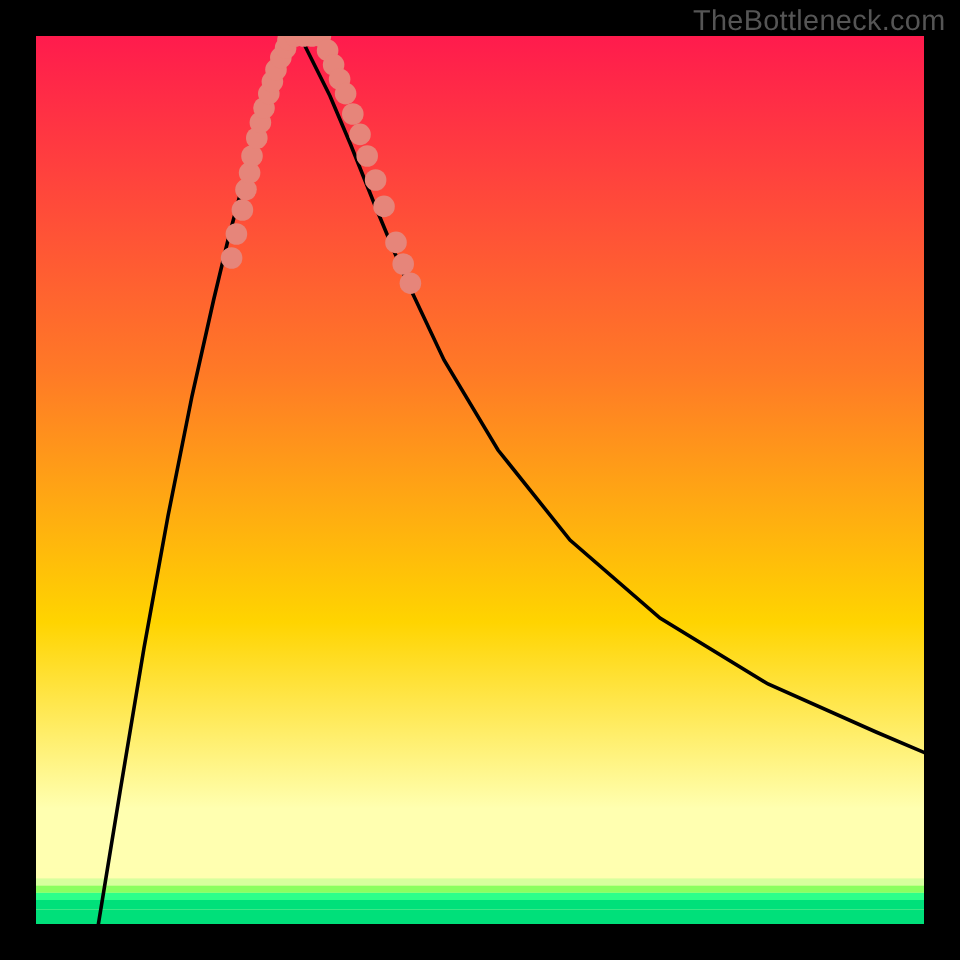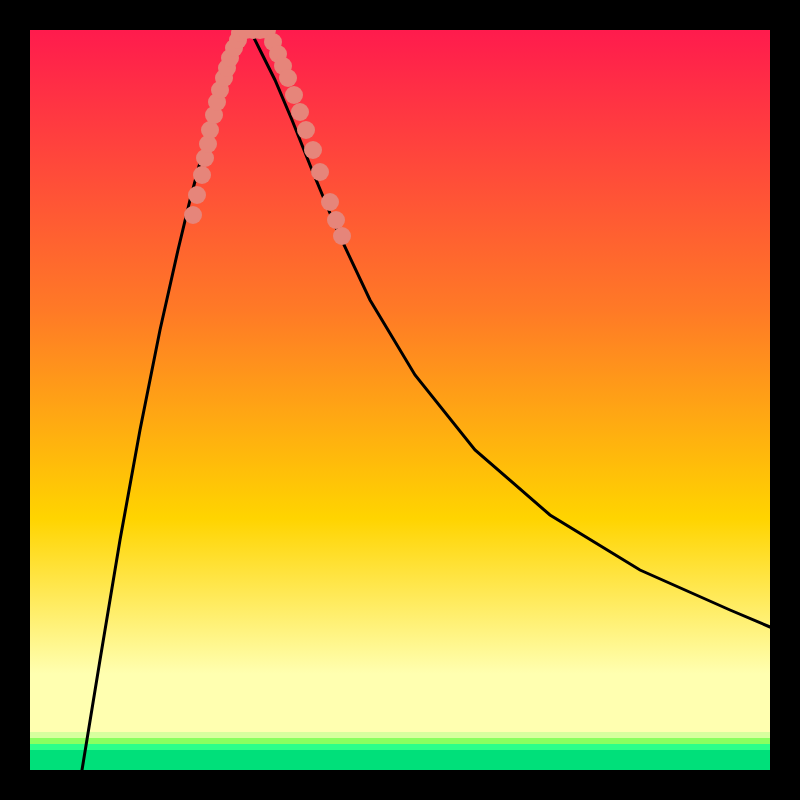--- a/index.html
+++ b/index.html
@@ -7,20 +7,21 @@
 .watermark { position:absolute; top:4px; right:12px; font-family:Arial,Helvetica,sans-serif; font-size:24px; color:#555; letter-spacing:.3px; }
 .plate { position:absolute; left:30px; top:30px; width:740px; height:740px; overflow:hidden; }
 .grad { position:absolute; inset:0; }
 .band { position:absolute; left:0; right:0; }
 .curve { position:absolute; inset:0; width:740px; height:740px; }
 </style>
 </head>
 <body>
 
 <div class="stage">
+  <div class="watermark">TheBottleneck.com</div>
 
   <div class="plate">
     <div class="grad" id="grad" style="background: linear-gradient(rgb(255, 27, 77) 0%, rgb(255, 122, 38) 38%, rgb(255, 212, 0) 66%, rgb(255, 255, 176) 87%, rgb(255, 255, 176) 100%);"></div>
     <div id="bands">
         <div class="band" style="top: 694px; height: 8px; background: rgb(255, 255, 176);"></div>
         <div class="band" style="top: 702px; height: 6px; background: rgb(215, 255, 158);"></div>
         <div class="band" style="top: 708px; height: 6px; background: rgb(138, 255, 96);"></div>
         <div class="band" style="top: 714px; height: 6px; background: rgb(44, 255, 138);"></div>
         <div class="band" style="top: 720px; height: 8px; background: rgb(0, 224, 122);"></div>
         <div class="band" style="top: 728px; height: 12px; background: rgb(0, 224, 122);"></div>

